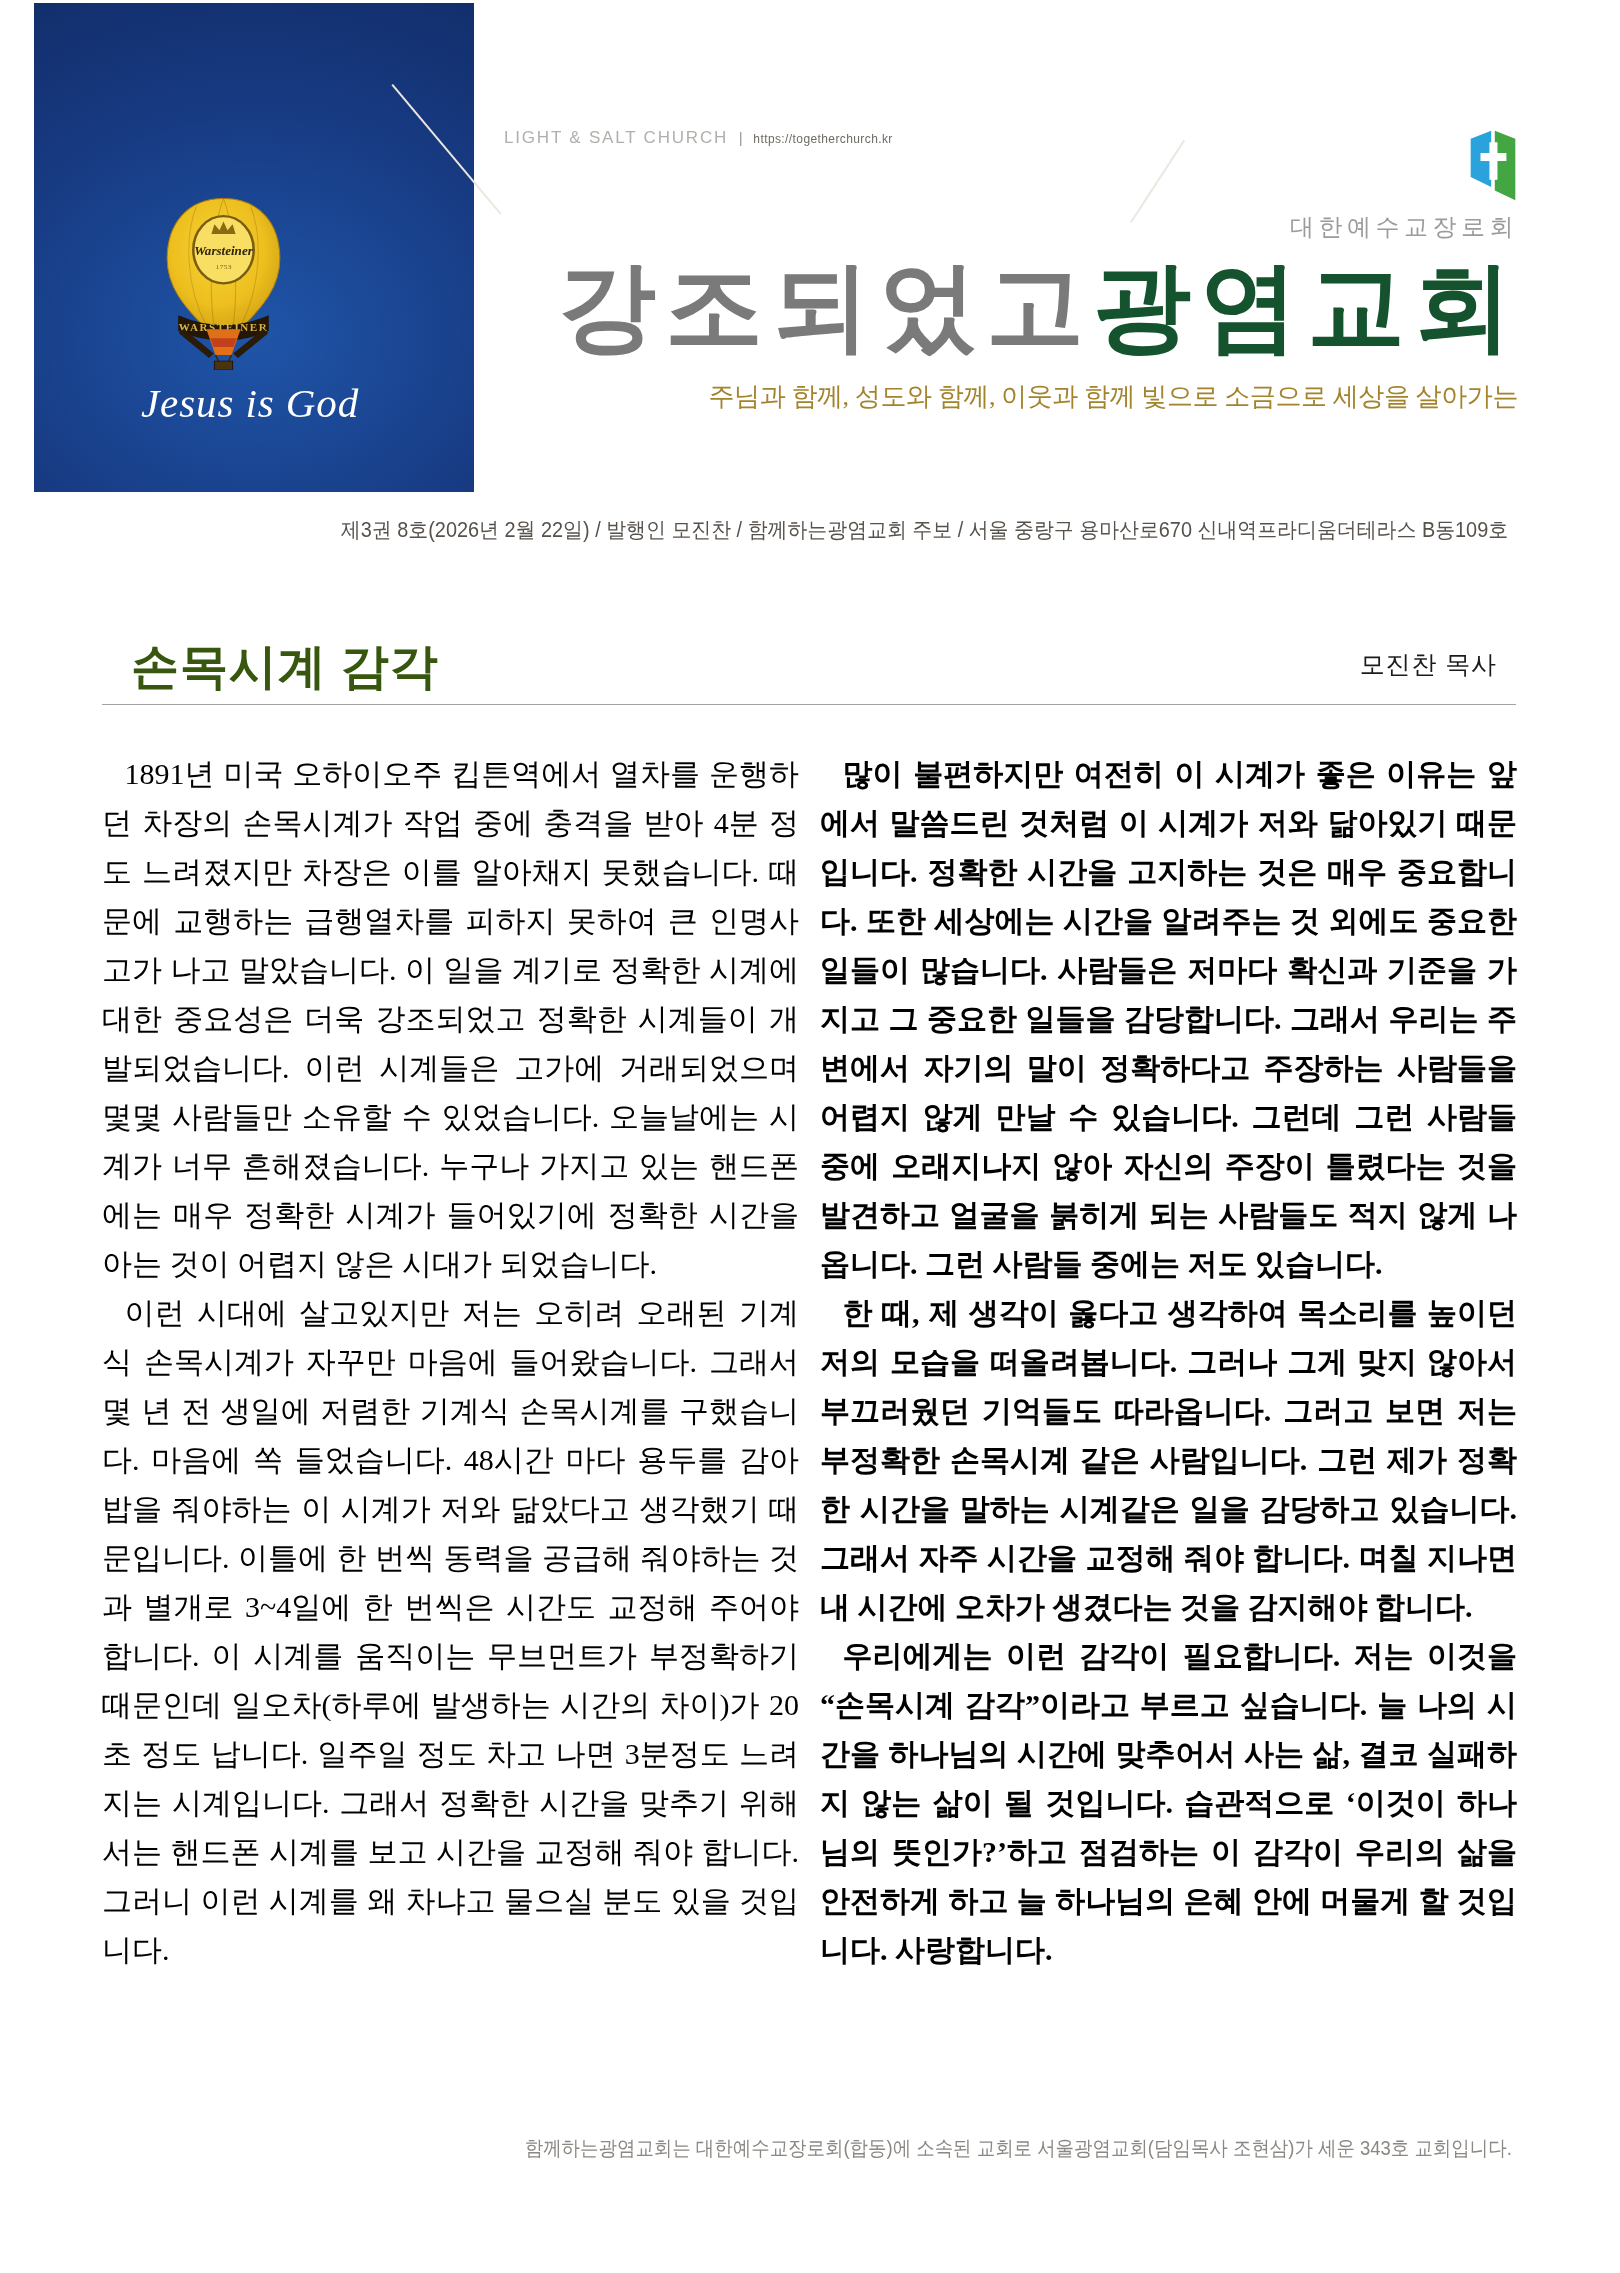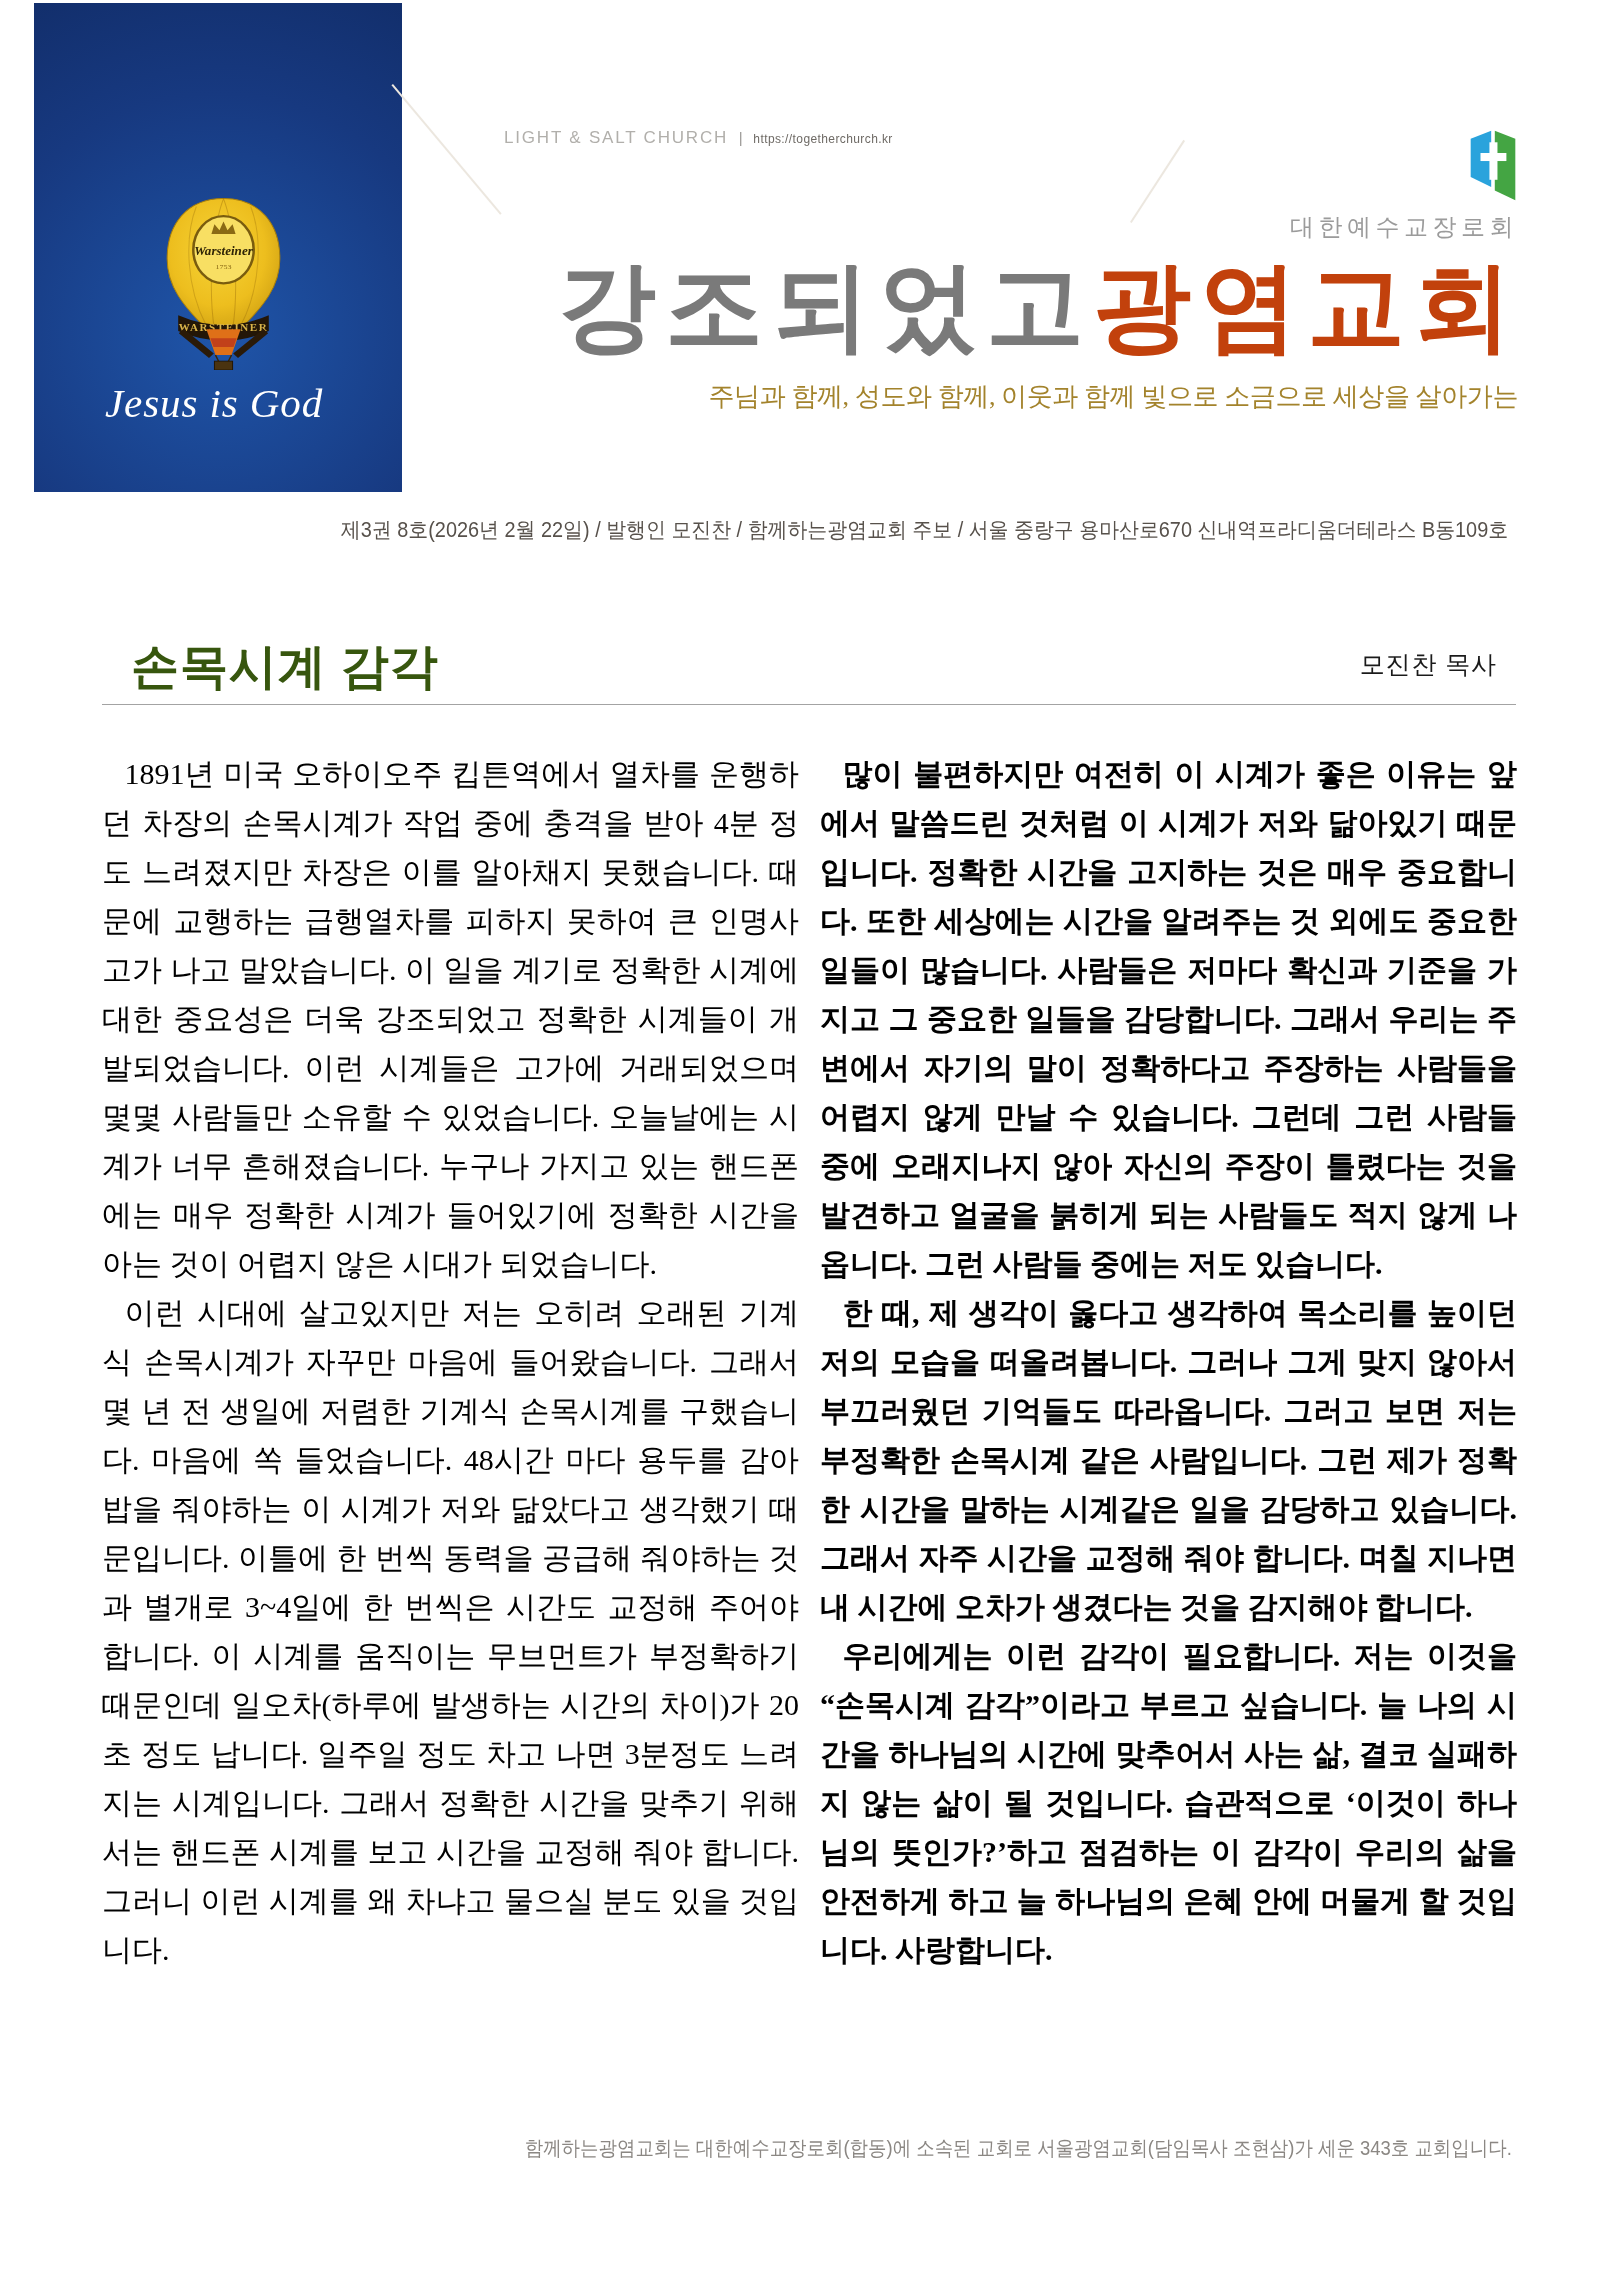--- a/index.html
+++ b/index.html
@@ -1,20 +1,20 @@
 <!DOCTYPE html>
 <html style="font-size:14.3px"><head>
 <meta charset="utf-8">
 <style>
   html,body{margin:0;padding:0;background:#ffffff;}
   .page{position:relative;width:1621px;height:2273px;background:#ffffff;overflow:hidden;
         font-family:"Liberation Sans","DejaVu Sans",sans-serif;}
 
   
-  .photo{position:absolute;left:34px;top:2.7px;width:368px;height:489px;
+  .photo{position:absolute;left:34px;top:2.7px;width:440px;height:489px;
          background:radial-gradient(120% 90% at 50% 68%, #1f55a9 0%, #173980 55%, #102a63 100%);}
   .balloon-svg{position:absolute;left:114px;top:192px;width:151px;height:175px;}
   .jesus-caption{position:absolute;left:0;right:8px;top:376px;text-align:center;
          font-family:"Liberation Serif","DejaVu Serif",serif;font-style:italic;
          font-size:41px;color:#ffffff;letter-spacing:0.9px;}
 
   
   .decor{position:absolute;height:1.8px;background:#ece7df;transform-origin:0 0;}
   .decor-a{left:393px;top:84px;width:169px;transform:rotate(50deg);}
   .decor-b{left:1130px;top:222px;width:98px;transform:rotate(-57deg);}
@@ -26,21 +26,21 @@
   .tagline .url{font-size:12px;color:#6e6a65;letter-spacing:0.4px;text-decoration:none;}
 
   .cross-svg{position:absolute;right:103px;top:128px;width:50px;height:75px;}
 
   .denomination{position:absolute;right:103px;top:211px;font-size:24px;color:#9b9b9b;
          letter-spacing:4.5px;white-space:nowrap;}
 
   .church-name{position:absolute;right:100px;top:252px;margin:0;font-size:98px;line-height:1.12;
          font-weight:900;letter-spacing:9px;white-space:nowrap;}
   .church-name .gray{color:#7a7a7a;}
-  .church-name .green{color:#c2410c;}
+  .church-name .green{color:#14532d;}
 
   .subtitle{position:absolute;right:103px;top:379px;font-family:"Liberation Serif","DejaVu Serif",serif;
          font-size:26px;color:#a3832c;letter-spacing:-0.4px;white-space:nowrap;}
 
   .pubinfo{position:absolute;right:113px;top:515px;font-size:21.4px;color:#57514b;
          white-space:nowrap;transform:scaleX(0.93);transform-origin:right center;}
 
   
   .headline{position:absolute;left:114px;top:618px;margin:17px;font-size:48px;font-weight:600;
          color:#37560e;letter-spacing:0.9px;}

